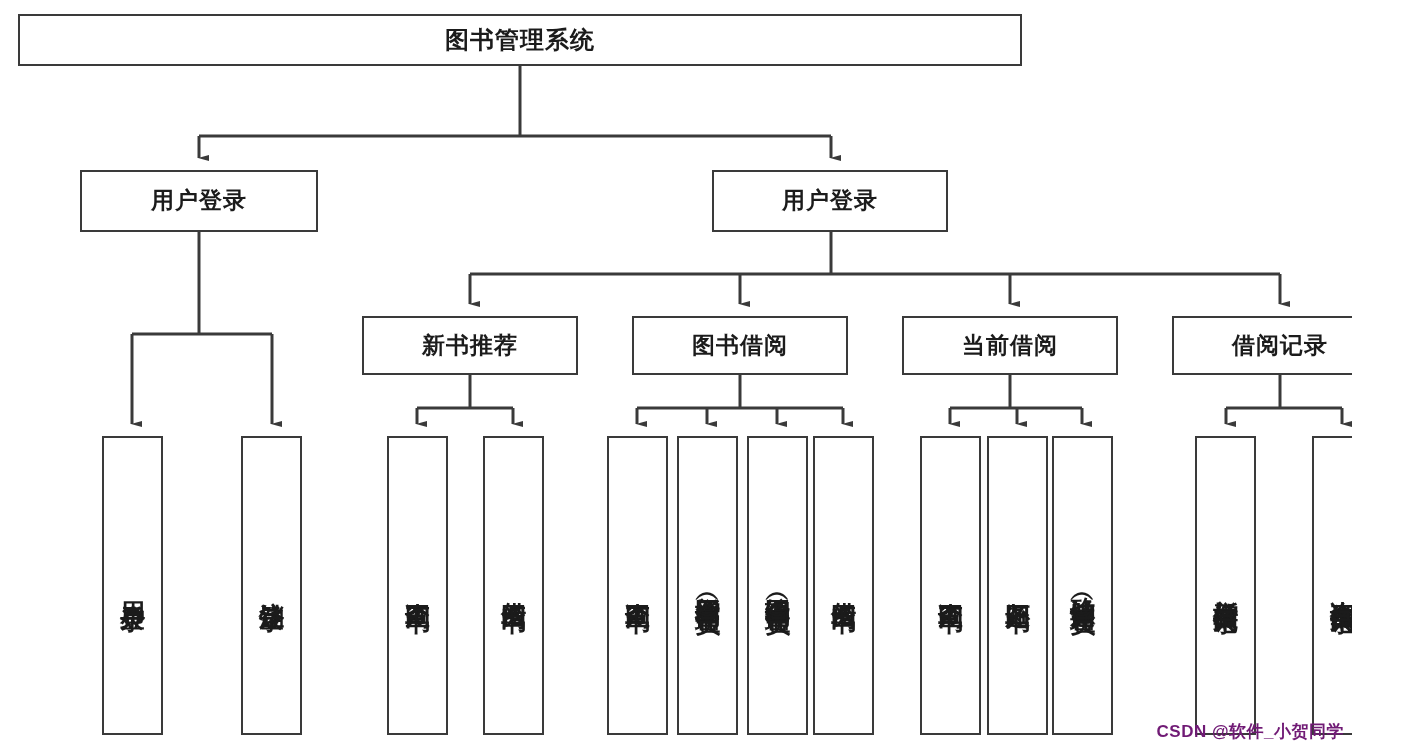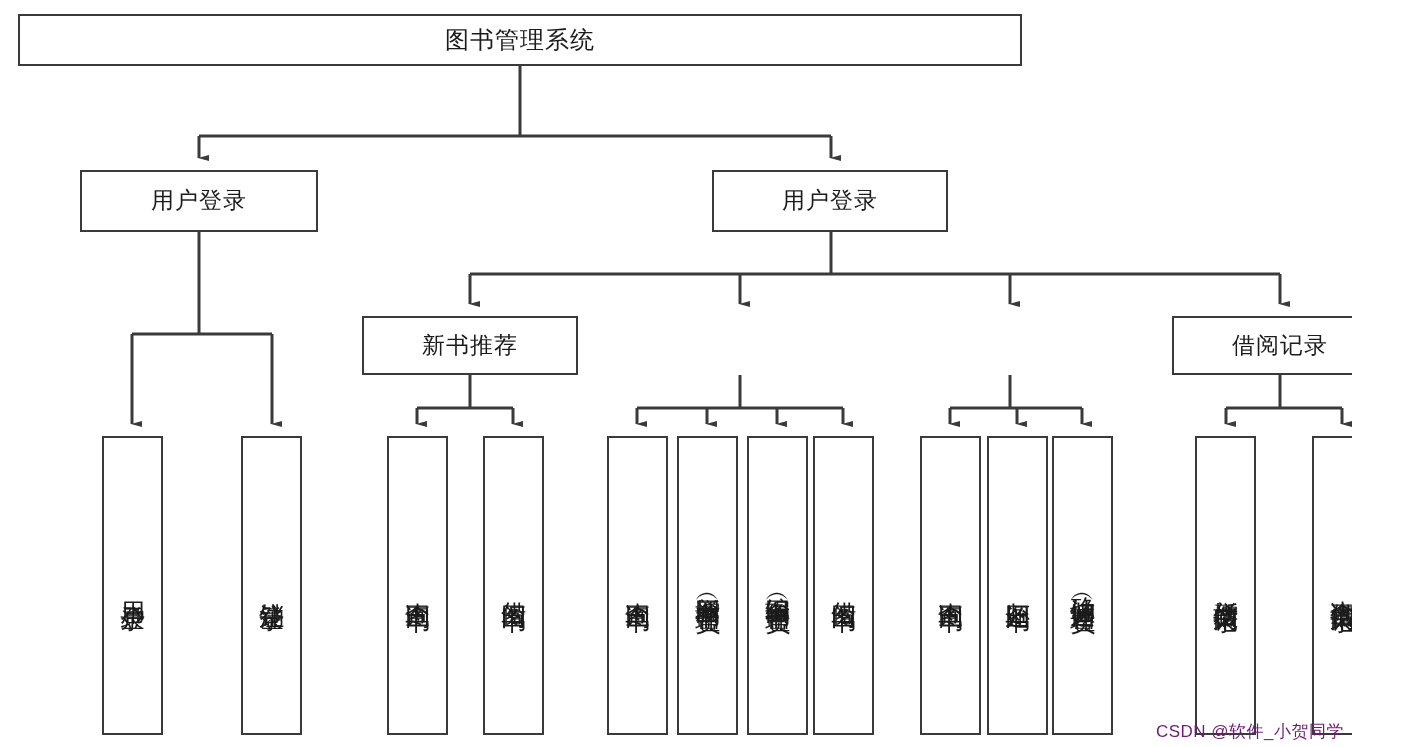--- a/index.html
+++ b/index.html
@@ -10,20 +10,21 @@
   }
   body {
     font-family: "Liberation Sans", "DejaVu Sans", sans-serif;
   }
   #canvas {
     position: relative;
     width: 1352px;
     height: 747px;
     background: #ffffff;
     overflow: hidden;
+    font-weight: bold;
   }
   #edges {
     position: absolute;
     left: 0;
     top: 0;
     width: 1405px;
     height: 747px;
     pointer-events: none;
   }
   .node {
@@ -135,20 +136,26 @@
   <div class="node horiz" style="left:80px; top:170px; width:238px; height:62px;">
     <span>用户登录</span>
   </div>
   <div class="node horiz" style="left:712px; top:170px; width:236px; height:62px;">
     <span>用户登录</span>
   </div>
 
   <div class="node horiz" style="left:362px; top:316px; width:216px; height:59px;text-align:center;">
     <span>新书推荐</span>
   </div>
+  <div class="node horiz" style="left:632px; top:316px; width:216px; height:59px;">
+    <span>图书借阅</span>
+  </div>
+  <div class="node horiz" style="left:902px; top:316px; width:216px; height:59px;">
+    <span>当前借阅</span>
+  </div>
   <div class="node horiz" style="left:1172px; top:316px; width:216px; height:59px;">
     <span>借阅记录</span>
   </div>
 
   <div class="node vert" style="left:102px; top:436px; width:61px; height:299px;">
     <span class="vlabel">用户登录</span>
   </div>
   <div class="node vert" style="left:241px; top:436px; width:61px; height:299px;">
     <span class="vlabel">注销登录</span>
   </div>

